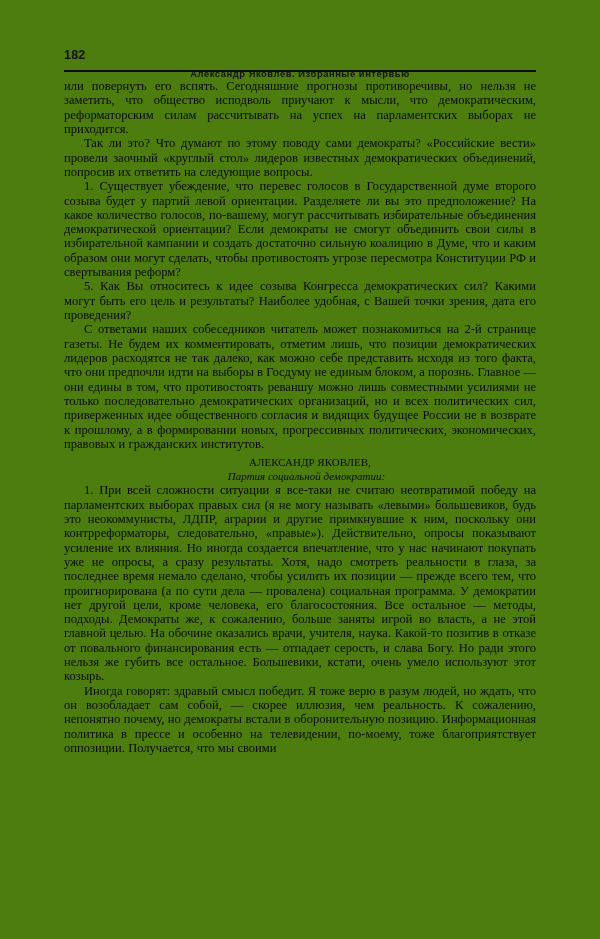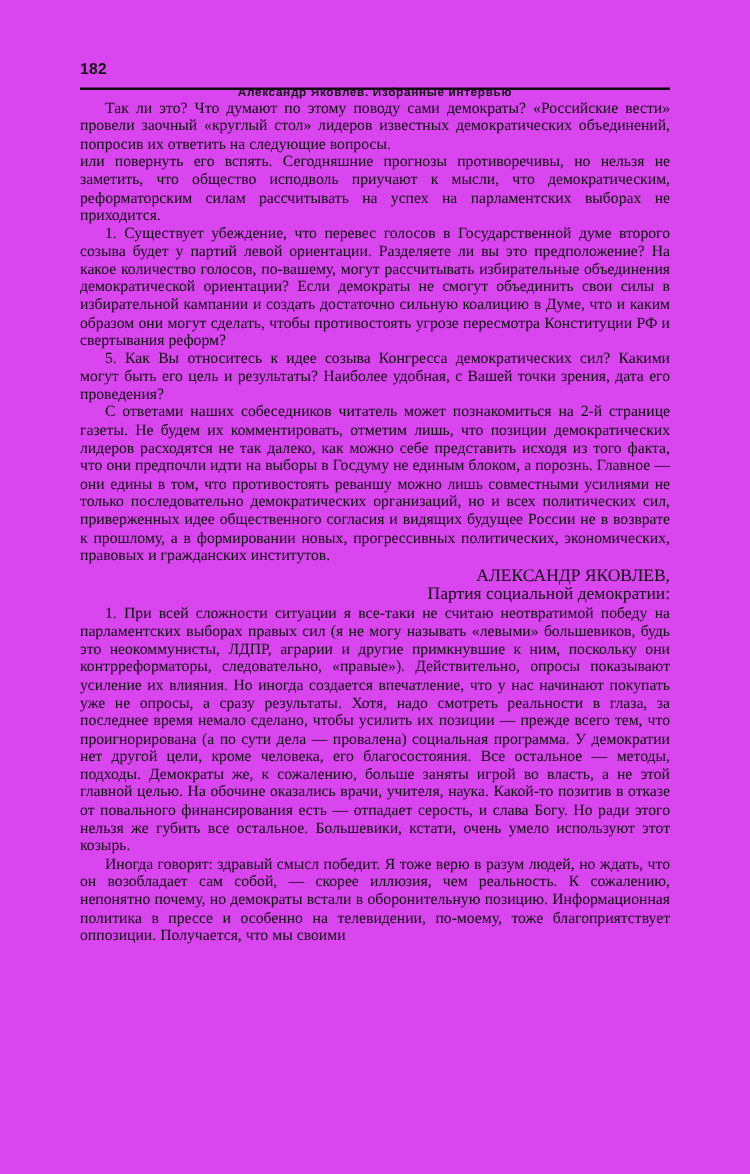--- a/index.html
+++ b/index.html
@@ -4,21 +4,21 @@
 <style>
   html, body {
     margin: 0;
     padding: 0;
     background: #ffffff;
   }
   .page {
     position: relative;
     width: 600px;
     height: 939px;
-    background: #d946ef;
+    background: #4d7c0f;
     overflow: hidden;
     font-family: "Liberation Serif", "DejaVu Serif", serif;
     color: #0a0a0a;
   }
 
   
   .running-head {
     position: absolute;
     left: 64px;
     top: 48px;
@@ -74,45 +74,46 @@
     text-indent: 20px;
     word-spacing: 0.1px;
     hyphens: manual;
     -webkit-hyphens: manual;
   }
   p.para.cont {
     text-indent: 0;
   }
   p.byline {
     margin: 0;
-    font-size: 14px;
+    font-size: 11px;
     line-height: 14.32px;
-    text-align: right;
+    text-align: center;
     text-indent: 20px;
   }
   p.byline.sub {
     text-indent: 13px;
+    font-style: italic;
   }
   .gap-sm { height: 3.6px; }
 </style>
 </head>
 <body>
 
 <div class="page">
 
   <div class="running-head">
     <div class="folio">182</div>
     <div class="head-title">Александр Яковлев. Избранные интервью</div>
   </div>
   <div class="head-rule"></div>
 
   <div class="column">
 
+    <p class="para cont">или повернуть его вспять. Сегодняшние прогнозы противоречивы, но нельзя не заметить, что общество исподволь приучают к мысли, что демократическим, реформаторским силам рассчитывать на успех на парламентских выборах не приходится.</p>
     <p class="para">Так ли это? Что думают по этому поводу сами демократы? «Российские вести» провели заочный «круглый стол» лидеров известных демократических объединений, попросив их ответить на следующие вопросы.</p>
-    <p class="para cont">или повернуть его вспять. Сегодняшние прогнозы противоречивы, но нельзя не заметить, что общество исподволь приучают к мысли, что демократическим, реформаторским силам рассчитывать на успех на парламентских выборах не приходится.</p>
     <p class="para">1. Существует убеждение, что перевес голосов в Государственной думе второго созыва будет у партий левой ориентации. Разделяете ли вы это предположение? На какое количество голосов, по-вашему, могут рассчитывать избирательные объединения демократической ориентации? Если демократы не смогут объединить свои силы в избирательной кампании и создать достаточно сильную коалицию в Думе, что и каким образом они могут сделать, чтобы противостоять угрозе пересмотра Конституции РФ и свертывания реформ?</p>
     <p class="para">5. Как Вы относитесь к идее созыва Конгресса демократических сил? Какими могут быть его цель и результаты? Наиболее удобная, с Вашей точки зрения, дата его проведения?</p>
     <p class="para">С ответами наших собеседников читатель может познакомиться на 2-й странице газеты. Не будем их комментировать, отметим лишь, что позиции демократических лидеров расходятся не так далеко, как можно себе представить исходя из того факта, что они предпочли идти на выборы в Госдуму не единым блоком, а порознь. Главное — они едины в том, что противостоять реваншу можно лишь совместными усилиями не только последовательно демократических организаций, но и всех политических сил, приверженных идее общественного согласия и видящих будущее России не в возврате к прошлому, а в формировании новых, прогрессивных политических, экономических, правовых и гражданских институтов.</p>
 
     <div class="gap-sm"></div>
 
     <p class="byline">АЛЕКСАНДР ЯКОВЛЕВ,</p>
     <p class="byline sub">Партия социальной демократии:</p>
 
     <p class="para">1. При всей сложности ситуации я все-таки не считаю неотвратимой победу на парламентских выборах правых сил (я не могу называть «левыми» большевиков, будь это неокоммунисты, ЛДПР, аграрии и другие примкнувшие к ним, поскольку они контрреформаторы, следовательно, «правые»). Действительно, опросы показывают усиление их влияния. Но иногда создается впечатление, что у нас начинают покупать уже не опросы, а сразу результаты. Хотя, надо смотреть реальности в глаза, за последнее время немало сделано, чтобы усилить их позиции — прежде всего тем, что проигнорирована (а по сути дела — провалена) социальная программа. У демократии нет другой цели, кроме человека, его благосостояния. Все остальное — методы, подходы. Демократы же, к сожалению, больше заняты игрой во власть, а не этой главной целью. На обочине оказались врачи, учителя, наука. Какой-то позитив в отказе от повального финансирования есть — отпадает серость, и слава Богу. Но ради этого нельзя же губить все остальное. Большевики, кстати, очень умело используют этот козырь.</p>

